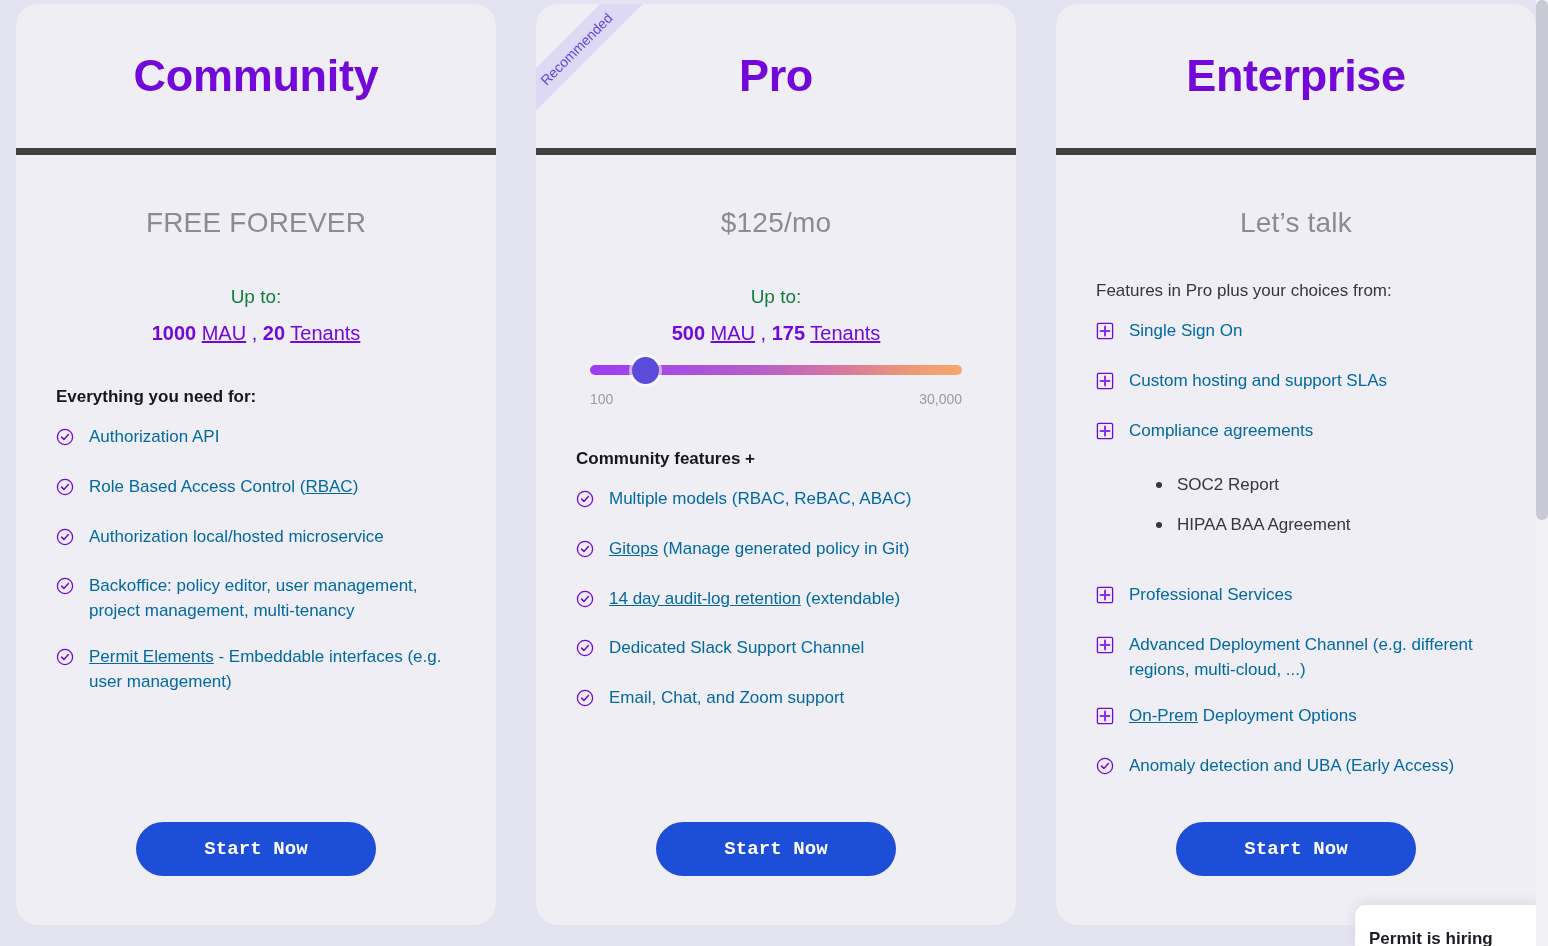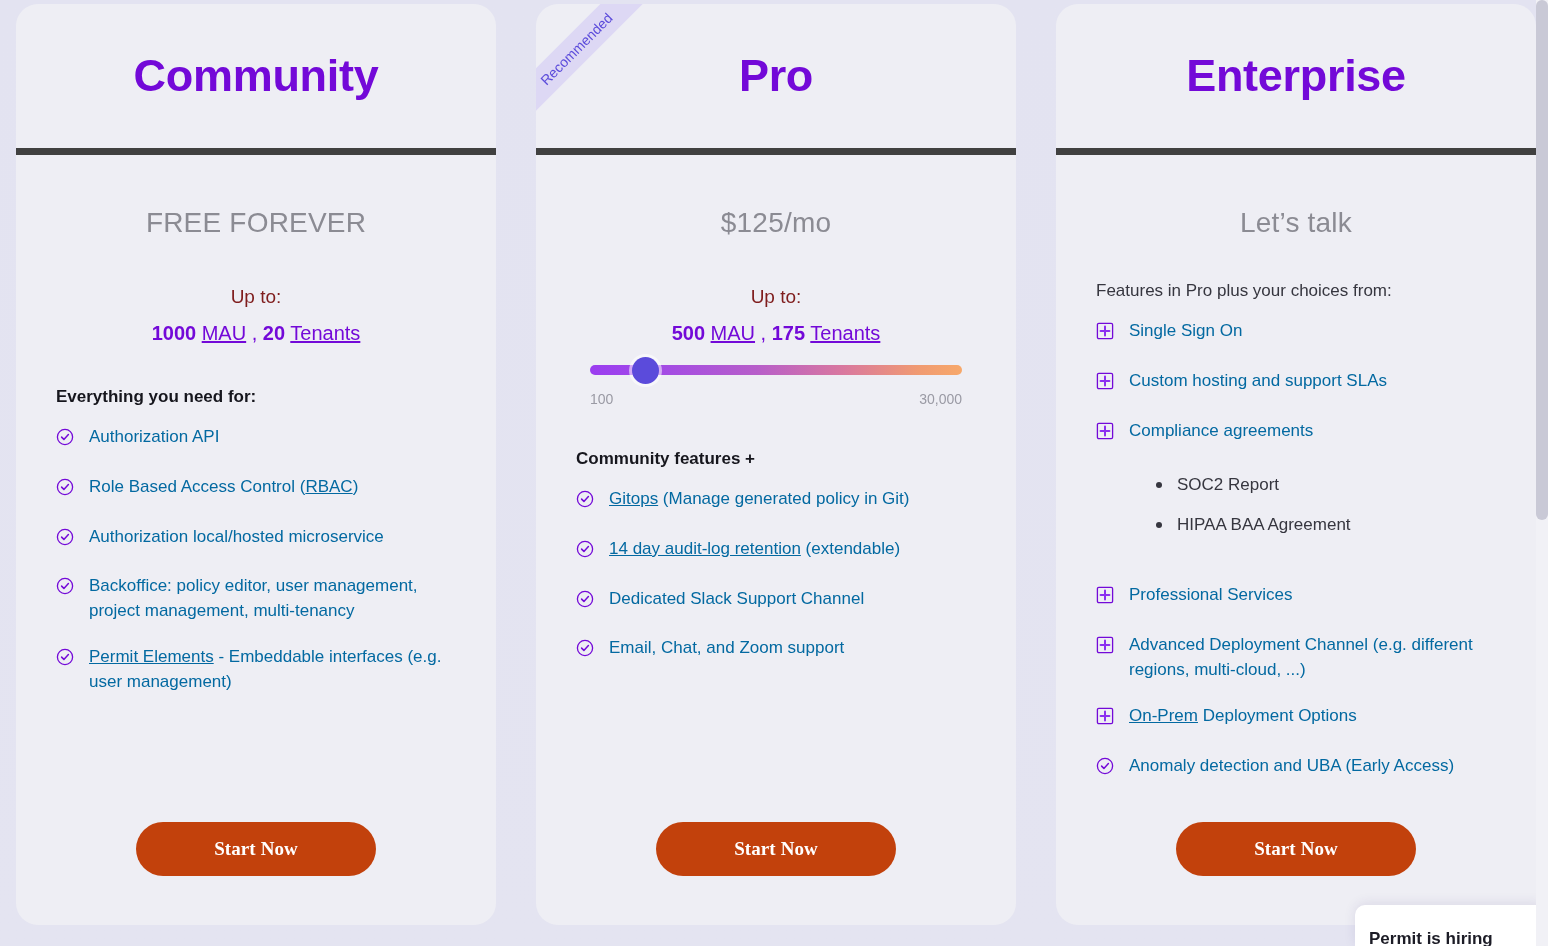--- a/index.html
+++ b/index.html
@@ -56,21 +56,21 @@
   .price {
     text-align: center;
     font-size: 28px;
     color: #8b8b93;
     margin-top: 52px;
     letter-spacing: 0.2px;
   }
   .upto {
     text-align: center;
     font-size: 19px;
-    color: #7f1d1d;
+    color: #15803d;
     margin-top: 47px;
   }
   .limits {
     text-align: center;
     font-size: 20px;
     color: #7309d8;
     margin-top: 14px;
   }
   .limits b { font-weight: 700; }
   .limits u { text-decoration: underline; }
@@ -147,25 +147,25 @@
     margin-top: auto;
     padding-bottom: 49px;
     display: flex;
     justify-content: center;
   }
   .cta {
     width: 240px;
     height: 54px;
     border: none;
     border-radius: 30px;
-    background: #c2410c;
+    background: #1d4ed8;
     color: #ffffff;
     font-size: 19px;
     font-weight: 700;
-    font-family: Liberation Serif, serif;
+    font-family: Liberation Mono, monospace;
     cursor: pointer;
     letter-spacing: 0.1px;
   }
 
   
   .ribbon {
     position: absolute;
     top: 30px; left: -62px;
     width: 205px;
     padding: 7px 0;
@@ -286,20 +286,27 @@
               <span>30,000</span>
             </div>
           </div>
           <div class="list-heading">Community features +</div>
           <ul class="features">
             <li>
               <span class="ic"><svg width="18" height="18" viewBox="0 0 18 18">
                   <circle cx="9" cy="9" r="7.6" fill="none" stroke="#7309d8" stroke-width="1.3"></circle>
                   <path d="M5.6 9.1 L7.9 11.4 L12.4 6.5" fill="none" stroke="#7309d8" stroke-width="1.5" stroke-linecap="round" stroke-linejoin="round"></path>
                 </svg></span>
+              <span class="txt">Multiple models (RBAC, ReBAC, ABAC)</span>
+            </li>
+            <li>
+              <span class="ic"><svg width="18" height="18" viewBox="0 0 18 18">
+                  <circle cx="9" cy="9" r="7.6" fill="none" stroke="#7309d8" stroke-width="1.3"></circle>
+                  <path d="M5.6 9.1 L7.9 11.4 L12.4 6.5" fill="none" stroke="#7309d8" stroke-width="1.5" stroke-linecap="round" stroke-linejoin="round"></path>
+                </svg></span>
               <span class="txt"><u>Gitops</u> (Manage generated policy in Git)</span>
             </li>
             <li>
               <span class="ic"><svg width="18" height="18" viewBox="0 0 18 18">
                   <circle cx="9" cy="9" r="7.6" fill="none" stroke="#7309d8" stroke-width="1.3"></circle>
                   <path d="M5.6 9.1 L7.9 11.4 L12.4 6.5" fill="none" stroke="#7309d8" stroke-width="1.5" stroke-linecap="round" stroke-linejoin="round"></path>
                 </svg></span>
               <span class="txt"><u>14 day audit-log retention</u> (extendable)</span>
             </li>
             <li>

